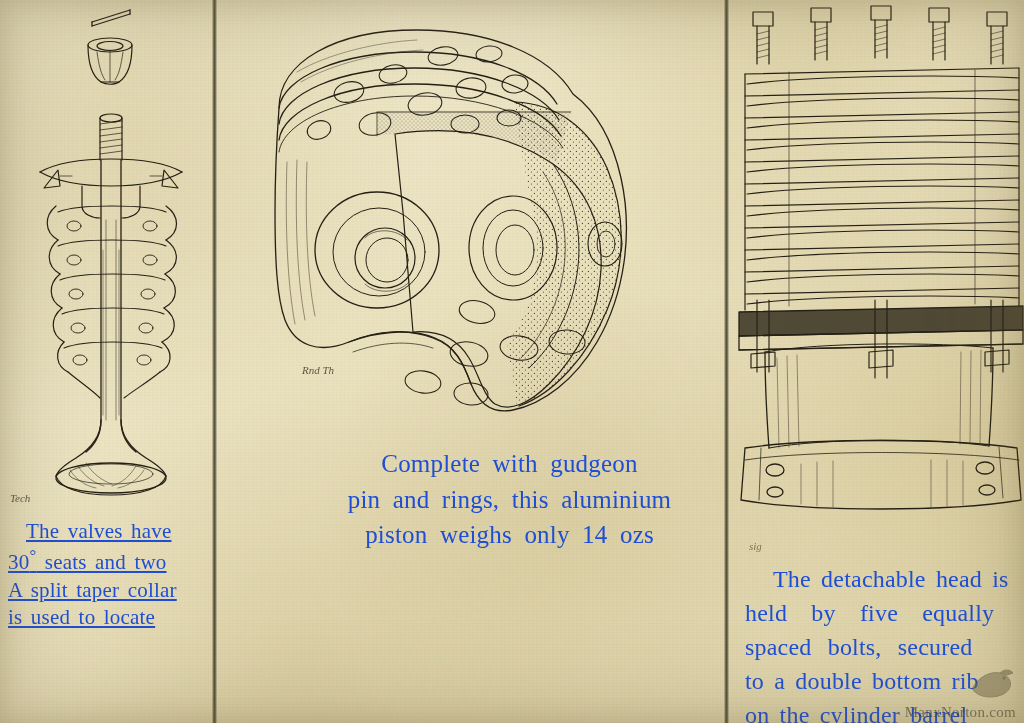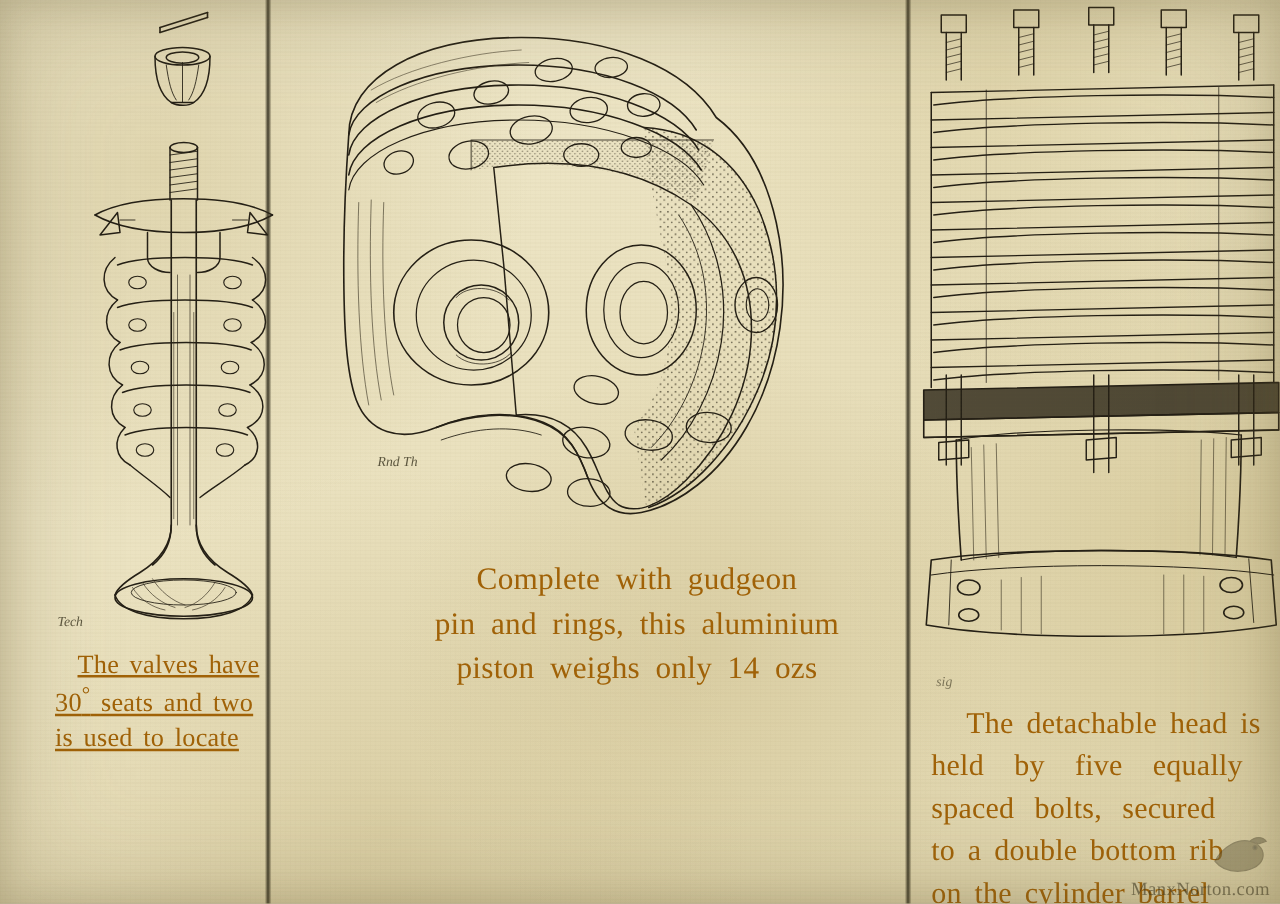--- a/index.html
+++ b/index.html
@@ -53,31 +53,31 @@
     background: linear-gradient(90deg, rgba(40,36,22,0.05), rgba(40,36,22,0.75) 40%, rgba(40,36,22,0.75) 60%, rgba(40,36,22,0.05));
   }
   #rule-left  { left: 212px; }
   #rule-right { left: 724px; }
 
   .panel {
     position: absolute;
     top: 0;
     height: 723px;
   }
-  #panel-valve  { left: 0px;   width: 176px; margin-left: 36px; }
+  #panel-valve  { left: 0px;   width: 176px; }
   #panel-piston { left: 217px; width: 523px; }
   #panel-head   { left: 729px; width: 305px; }
 
   .figure {
     position: absolute;
   }
   .caption {
     position: absolute;
     font-family: "Liberation Serif", serif;
-    color: #a16207;
+    color: #1d4ed8;
     line-height: 1.30;
     letter-spacing: 0.2px;
   }
   #caption-valve {
     left: 8px;
     top: 518px;
     width: 206px;
     font-size: 21px;
     word-spacing: 3px;
     text-decoration: underline;
@@ -252,20 +252,21 @@
           </g>
         </g>
       </svg>
     </div>
 
     <div class="artist-sig" style="left:10px; top:492px;">Tech</div>
 
     <div class="caption" id="caption-valve">
       <div style="padding-left:18px;">The valves have</div>
       <div>30<span class="deg">°</span> seats and two</div>
+      <div>A split taper collar</div>
       <div>is used to locate</div>
     </div>
   </div>
 
   <div class="panel" id="panel-piston">
 
     <div class="figure" style="left:40px; top:12px; width:440px; height:420px;">
       <svg width="440" height="420" viewBox="0 0 440 420">
         <defs>
           <pattern id="stipple" width="6" height="6" patternUnits="userSpaceOnUse">

